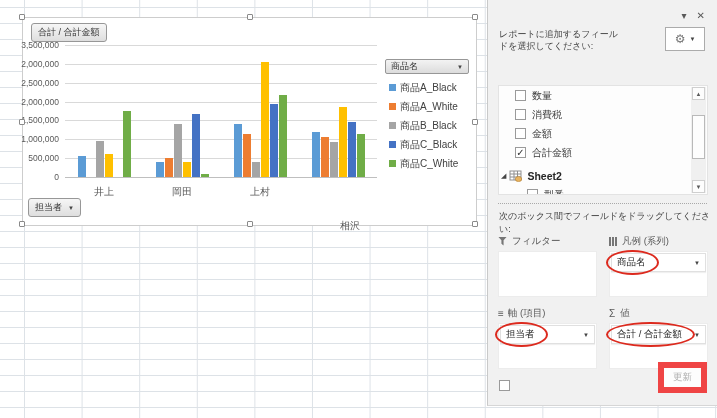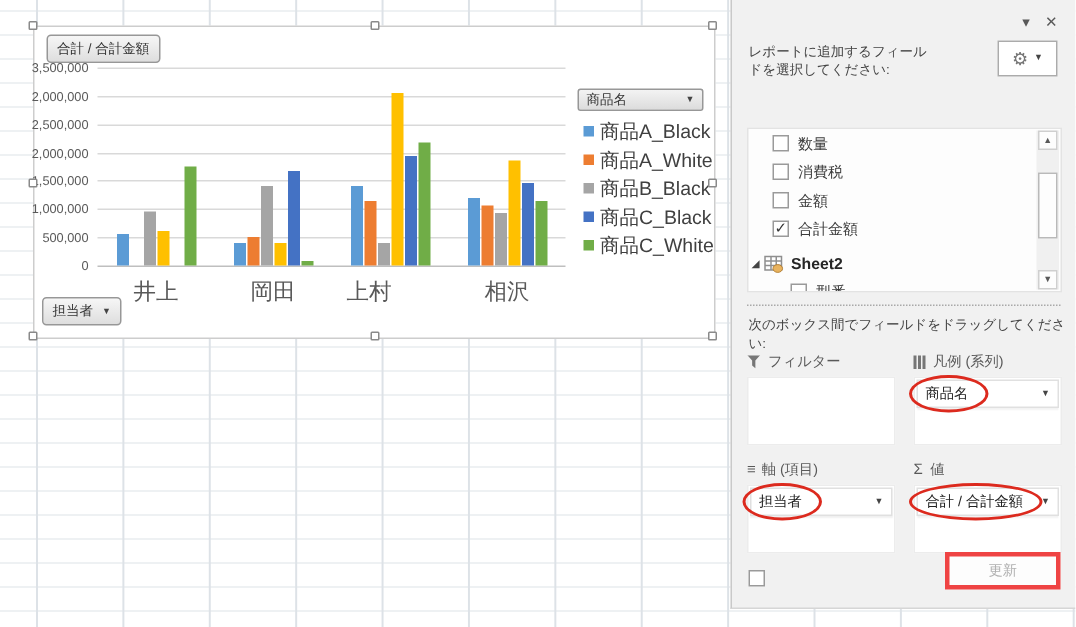--- a/index.html
+++ b/index.html
@@ -39,32 +39,32 @@
   }
   .gridline { position:absolute; left:42px; width:312px; height:1px; background:#d9d9d9; }
   .axis-line { position:absolute; left:42px; width:312px; height:1px; background:#bfbfbf; }
   .bar-group {
     position:absolute; top:27px; height:132px; display:flex;
     align-items:flex-end; justify-content:center; gap:1px;
   }
   .bar, .bar-spacer { width:8px; }
   .cat-label {
     position:absolute; top:167px; text-align:center;
-    font-size:15px; color:#595959;
+    font-size:10px; color:#595959;
   }
   .legend { position:absolute; left:362px; top:41px; width:88px; }
   .legend-btn {
     position:relative; display:flex; align-items:center; width:84px; height:15px;
     background:linear-gradient(#f3f3f3,#dcdcdc); border:1px solid #979797;
     border-radius:2px; font-size:9px; color:#333; padding:0 5px;
   }
   .legend-btn .dd { margin-left:auto; font-size:6px; color:#444; }
   .legend-item { display:flex; align-items:center; height:19px; margin-left:4px; }
   .legend-sq { width:7px; height:7px; margin-right:4px; flex:none; }
-  .legend-item span.lbl { font-size:13px; color:#404040; white-space:nowrap; }
+  .legend-item span.lbl { font-size:10px; color:#404040; white-space:nowrap; }
 
   
   .pane {
     position:absolute; left:487px; top:0; width:230px; height:406px;
     background:#f1f1f1; border-left:1px solid #c9c9c9; border-bottom:1px solid #d6d6d6;
     color:#444;
   }
   .pane-title-row { display:flex; align-items:flex-start; padding:9px 12px 0 11px; }
   .pane-title { font-size:13px; color:#217346; letter-spacing:0; }
   .pane-title-icons { margin-left:auto; display:flex; gap:10px; color:#595959; font-size:10px; padding-top:1px; }
@@ -133,21 +133,21 @@
   .chip .lblwrap { position:relative; white-space:nowrap; }
   .red-ellipse {
     position:absolute; left:-11px; right:-13px; top:-6px; bottom:-6px;
     border:2px solid #dc2a1e; border-radius:50%; pointer-events:none; z-index:9;
   }
 
   .defer-row { position:absolute; left:11px; bottom:14px; display:flex; align-items:center; }
   .defer-row .lbl { font-size:9.5px; color:#444; }
   .update-btn {
     position:absolute; right:10px; bottom:12px; background:#fdfdfd;
-    border:3px solid #ef4444; color:#b0b0b0; font-size:9.5px; padding:3px 26px;
+    border:6px solid #ef4444; color:#b0b0b0; font-size:9.5px; padding:3px 9px;
   }
 </style>
 </head>
 <body>
 
 <div class="sheet"></div>
 
 <div class="chart">
   <div class="pivot-btn" style="left:8px;top:5px;">
     <span>合計 / 合計金額</span>
@@ -201,22 +201,22 @@
         <div class="bar" title="商品A_White: 1,060,000" style="height: 40px; background: rgb(237, 125, 49);"></div>
         <div class="bar" title="商品B_Black: 940,000" style="height: 35px; background: rgb(165, 165, 165);"></div>
         <div class="bar" title="商品B_White: 1,850,000" style="height: 70px; background: rgb(255, 192, 0);"></div>
         <div class="bar" title="商品C_Black: 1,450,000" style="height: 55px; background: rgb(68, 114, 196);"></div>
         <div class="bar" title="商品C_White: 1,130,000" style="height: 43px; background: rgb(112, 173, 71);"></div>
       </div>
     </div>
   <div id="catLabels">
       <div class="cat-label" style="left: 42px; width: 78px;">井上</div>
       <div class="cat-label" style="left: 120px; width: 78px;">岡田</div>
-      <div class="cat-label" style="left: 184px; width: 78px;">上村</div>
-      <div class="cat-label" style="left: 276px; width: 78px;">相沢</div>
+      <div class="cat-label" style="left: 198px; width: 78px;">上村</div>
+      <div class="cat-label" style="left: 288px; width: 78px; margin-top: 34px;">相沢</div>
     </div>
 
   <div class="legend">
     <div class="legend-btn">
       <span>商品名</span>
       <span class="dd">▼</span>
     </div>
     <div id="legendItems" style="margin-top:4px;">
         <div class="legend-item">
           <span class="legend-sq" style="background: rgb(91, 155, 213);"></span>

